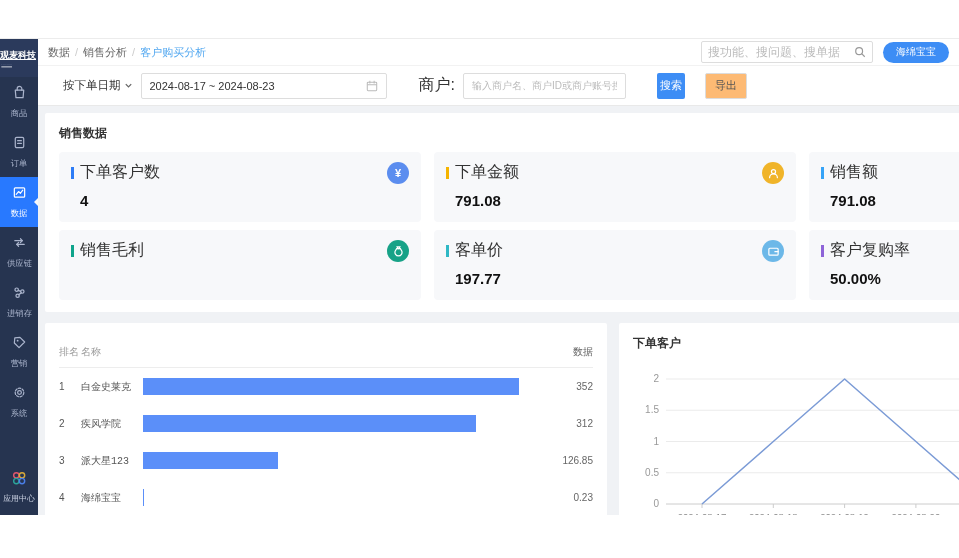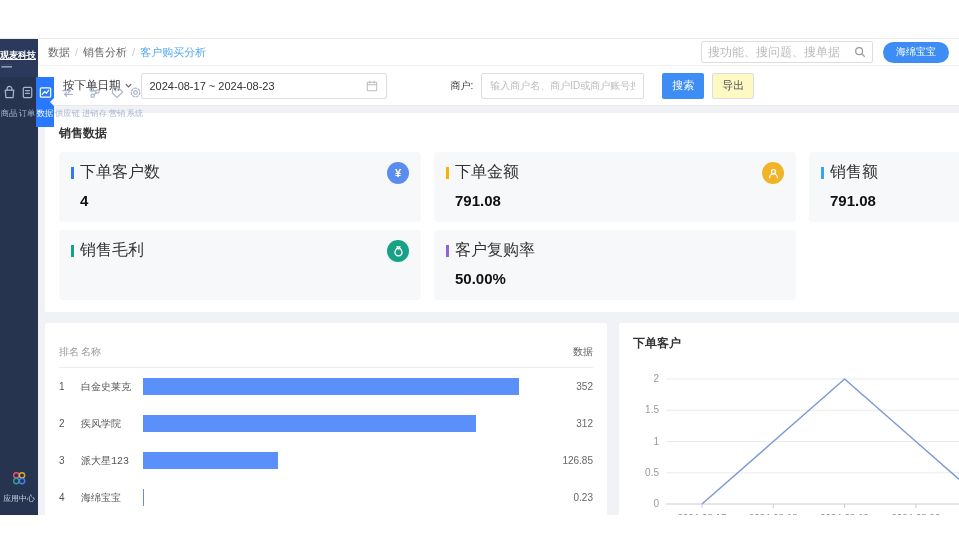--- a/index.html
+++ b/index.html
@@ -7,21 +7,21 @@
     font-family:"Liberation Sans","DejaVu Sans",sans-serif; }
   .app { position:absolute; left:0; top:38px; width:959px; height:477px;
     background:#f0f2f5; overflow:hidden; display:flex; border-top:1px solid #ececec; }
 
   
   .sidebar { width:38px; background:#263450; display:flex; flex-direction:column; flex:none; }
   .logo { height:38px; background:#2b3a5c; display:flex; flex-direction:column;
     align-items:flex-start; justify-content:center; color:#fff;text-decoration:underline; }
   .logo .t { font-size:9px; font-weight:bold; letter-spacing:0; white-space:nowrap; }
   .logo .s { font-size:4px; color:#7f8db0; white-space:nowrap; transform:scale(.8); }
-  .menu { display:flex; flex-direction:row; flex:1;text-align:right; }
+  .menu { display:flex; flex-direction:column; flex:1;text-align:right; }
   .mitem { height:50px; display:flex; flex-direction:column; align-items:center;
     justify-content:center; gap:3px; color:#aab4cc; cursor:pointer; position:relative; }
   .mitem .lbl { font-size:9px; transform:scale(.92); white-space:nowrap; }
   .mitem svg { stroke:#aab4cc; }
   .mitem.active { background:#2879ff; color:#fff; }
   .mitem.active svg { stroke:#fff; }
   .mitem.active::after { content:""; position:absolute; right:0; top:50%;
     margin-top:-4px; border:4px solid transparent; border-right-color:#f7f8fa; }
   .appcenter { margin-top:auto; margin-bottom:6px; height:44px; display:flex;
     flex-direction:column; align-items:center; justify-content:center; gap:2px; color:#cfd6e6; cursor:pointer; }
@@ -42,27 +42,27 @@
   .searchbox input::placeholder { color:#bbb; }
   .guide-btn { background:#3d8df5; color:#fff; font-size:10px; border:0;
     border-radius:11px; height:21px; padding:0 13px; cursor:pointer; font-family:inherit; }
 
   .filterbar { height:40px; background:#fff; display:flex; align-items:center;
     padding-left:25px; border-bottom:1px solid #e9e9e9; flex:none; gap:8px; }
   .ftext { font-size:11.5px; color:#333; display:flex; align-items:center; gap:3px; cursor:pointer; }
   .dateinput { width:246px; height:26px; border:1px solid #ddd; border-radius:2px;
     display:flex; align-items:center; padding:0 8px; gap:20px; background:#fff;justify-content:center; }
   .dateinput input { border:0; outline:0; flex:1; font-size:11px; color:#333; font-family:inherit; }
-  .merchant-label { margin-left:56px; font-size:10px; color:#333; }
+  .merchant-label { margin-left:24px; font-size:16px; color:#333; }
   .merchantinput { width:163px; height:26px; border:1px solid #ddd; border-radius:2px;
     padding:0 8px; font-size:10px; color:#333; outline:0; font-family:inherit; }
   .merchantinput::placeholder { color:#bbb; }
-  .btn-search { margin-left:10px; width:42px; height:26px; background:#3d8df5; color:#fff;
+  .btn-search { margin-left:23px; width:28px; height:26px; background:#3d8df5; color:#fff;
     border:0; border-radius:2px; font-size:11px; cursor:pointer; font-family:inherit; }
-  .btn-export { margin-left:0; width:42px; height:26px; background:#fef9c3; color:#555;
+  .btn-export { margin-left:12px; width:42px; height:26px; background:#fdba74; color:#555;
     border:1px solid #dcdcdc; border-radius:2px; font-size:11px; cursor:pointer; font-family:inherit; }
 
   .content { flex:1; padding:7px 0 0 7px; overflow:hidden; }
   .panel { background:#fff; border-radius:2px; }
   .panel-title { font-size:12px; font-weight:bold; color:#333; }
 
   
   .panel-sales { width:1188px; padding:12px 14px; }
   .cards { margin-top:10px; display:grid; grid-template-columns:repeat(3,362px);
     grid-auto-rows:70px; gap:8px 13px; }
@@ -241,20 +241,33 @@
             </div>
             <div class="card">
               <div class="lab">
                 <span class="accent" style="background:#0fa48b"></span>
        <span>销售毛利</span>
               </div>
               <span class="ic" style="background:#17a287">
                 <svg width="13" height="13" viewBox="0 0 14 14" fill="none" stroke="#fff" stroke-width="1.3" stroke-linecap="round">
                   <path d="M5 4h4l1.5 2.5a3.8 3.8 0 11-7 0z"></path>
                   <path d="M5.5 2h3l-1 2h-1z"></path>
+                </svg>
+              </span>
+            </div>
+            <div class="card">
+              <div class="lab">
+                <span class="accent" style="background:#2fb8c5"></span>
+       <span>客单价</span>
+              </div>
+     <div class="val">197.77</div>
+              <span class="ic" style="background:#6cb8e8">
+                <svg width="13" height="13" viewBox="0 0 14 14" fill="none" stroke="#fff" stroke-width="1.3" stroke-linecap="round">
+                  <rect x="2" y="3.5" width="10" height="7.5" rx="1"></rect>
+                  <path d="M8.5 7.2h3.5"></path>
                 </svg>
               </span>
             </div>
             <div class="card">
               <div class="lab">
                 <span class="accent" style="background:#8e64d8"></span>
        <span>客户复购率</span>
               </div>
      <div class="val">50.00%</div>
             </div>

